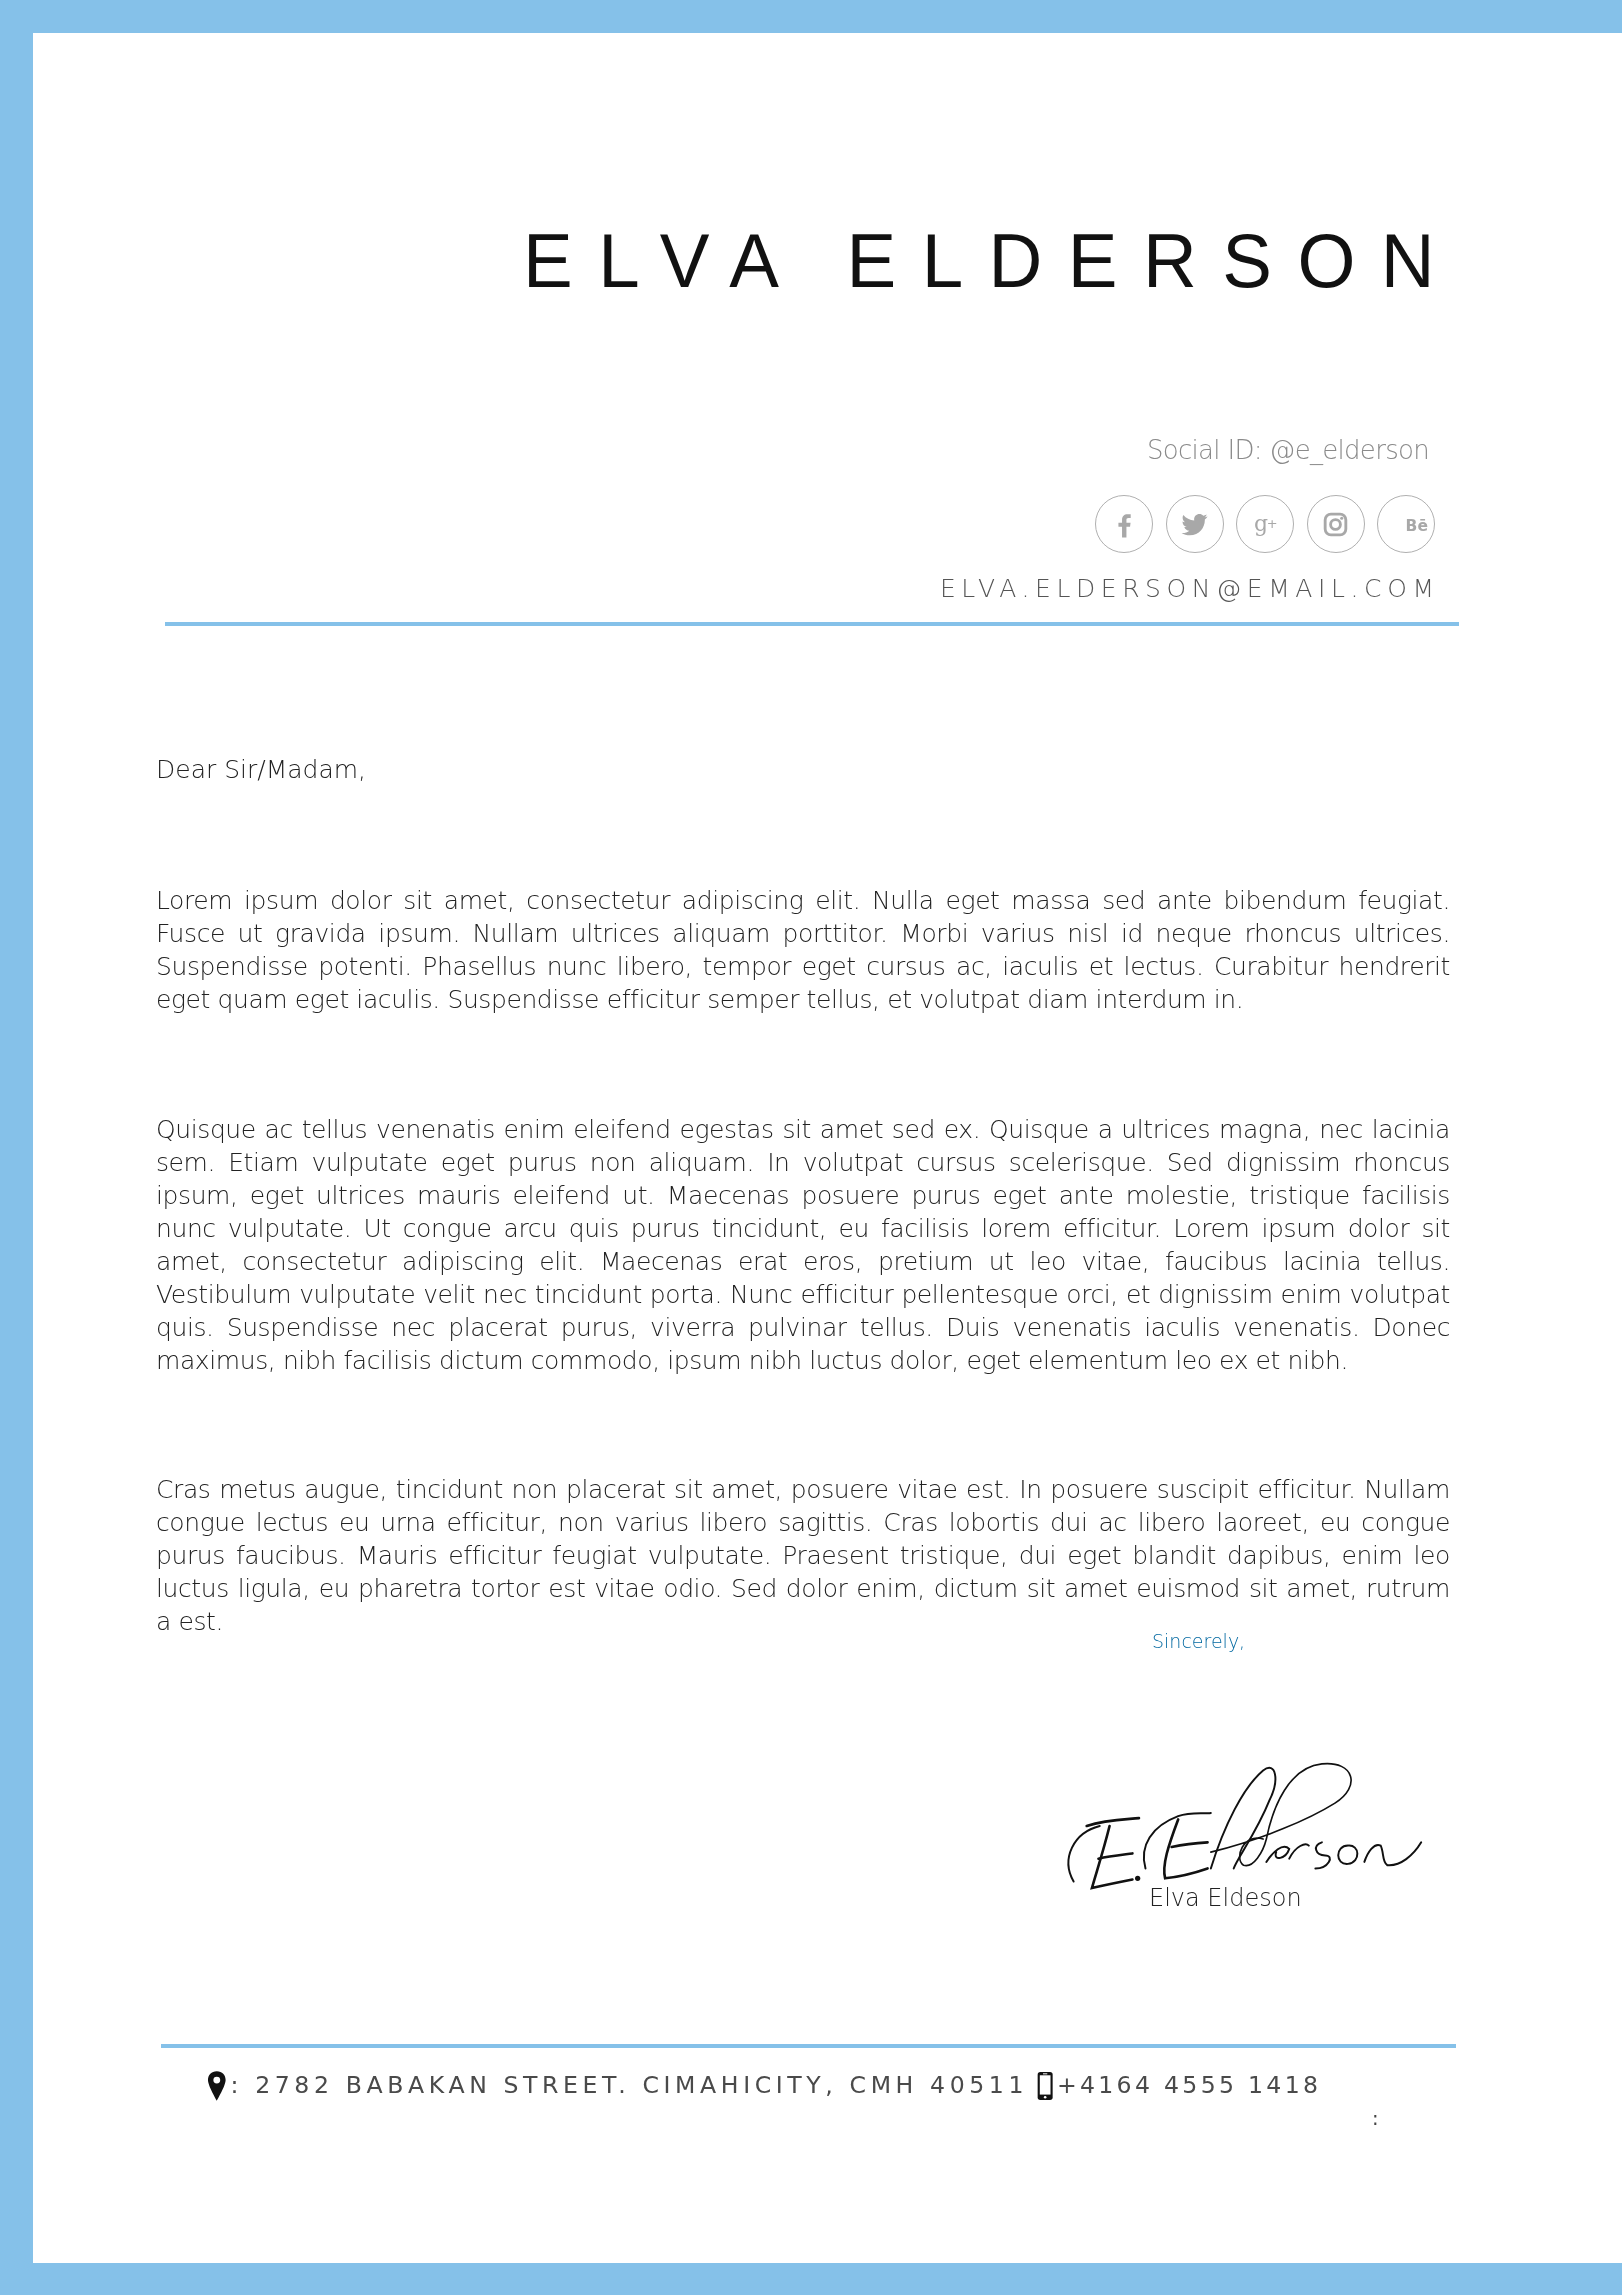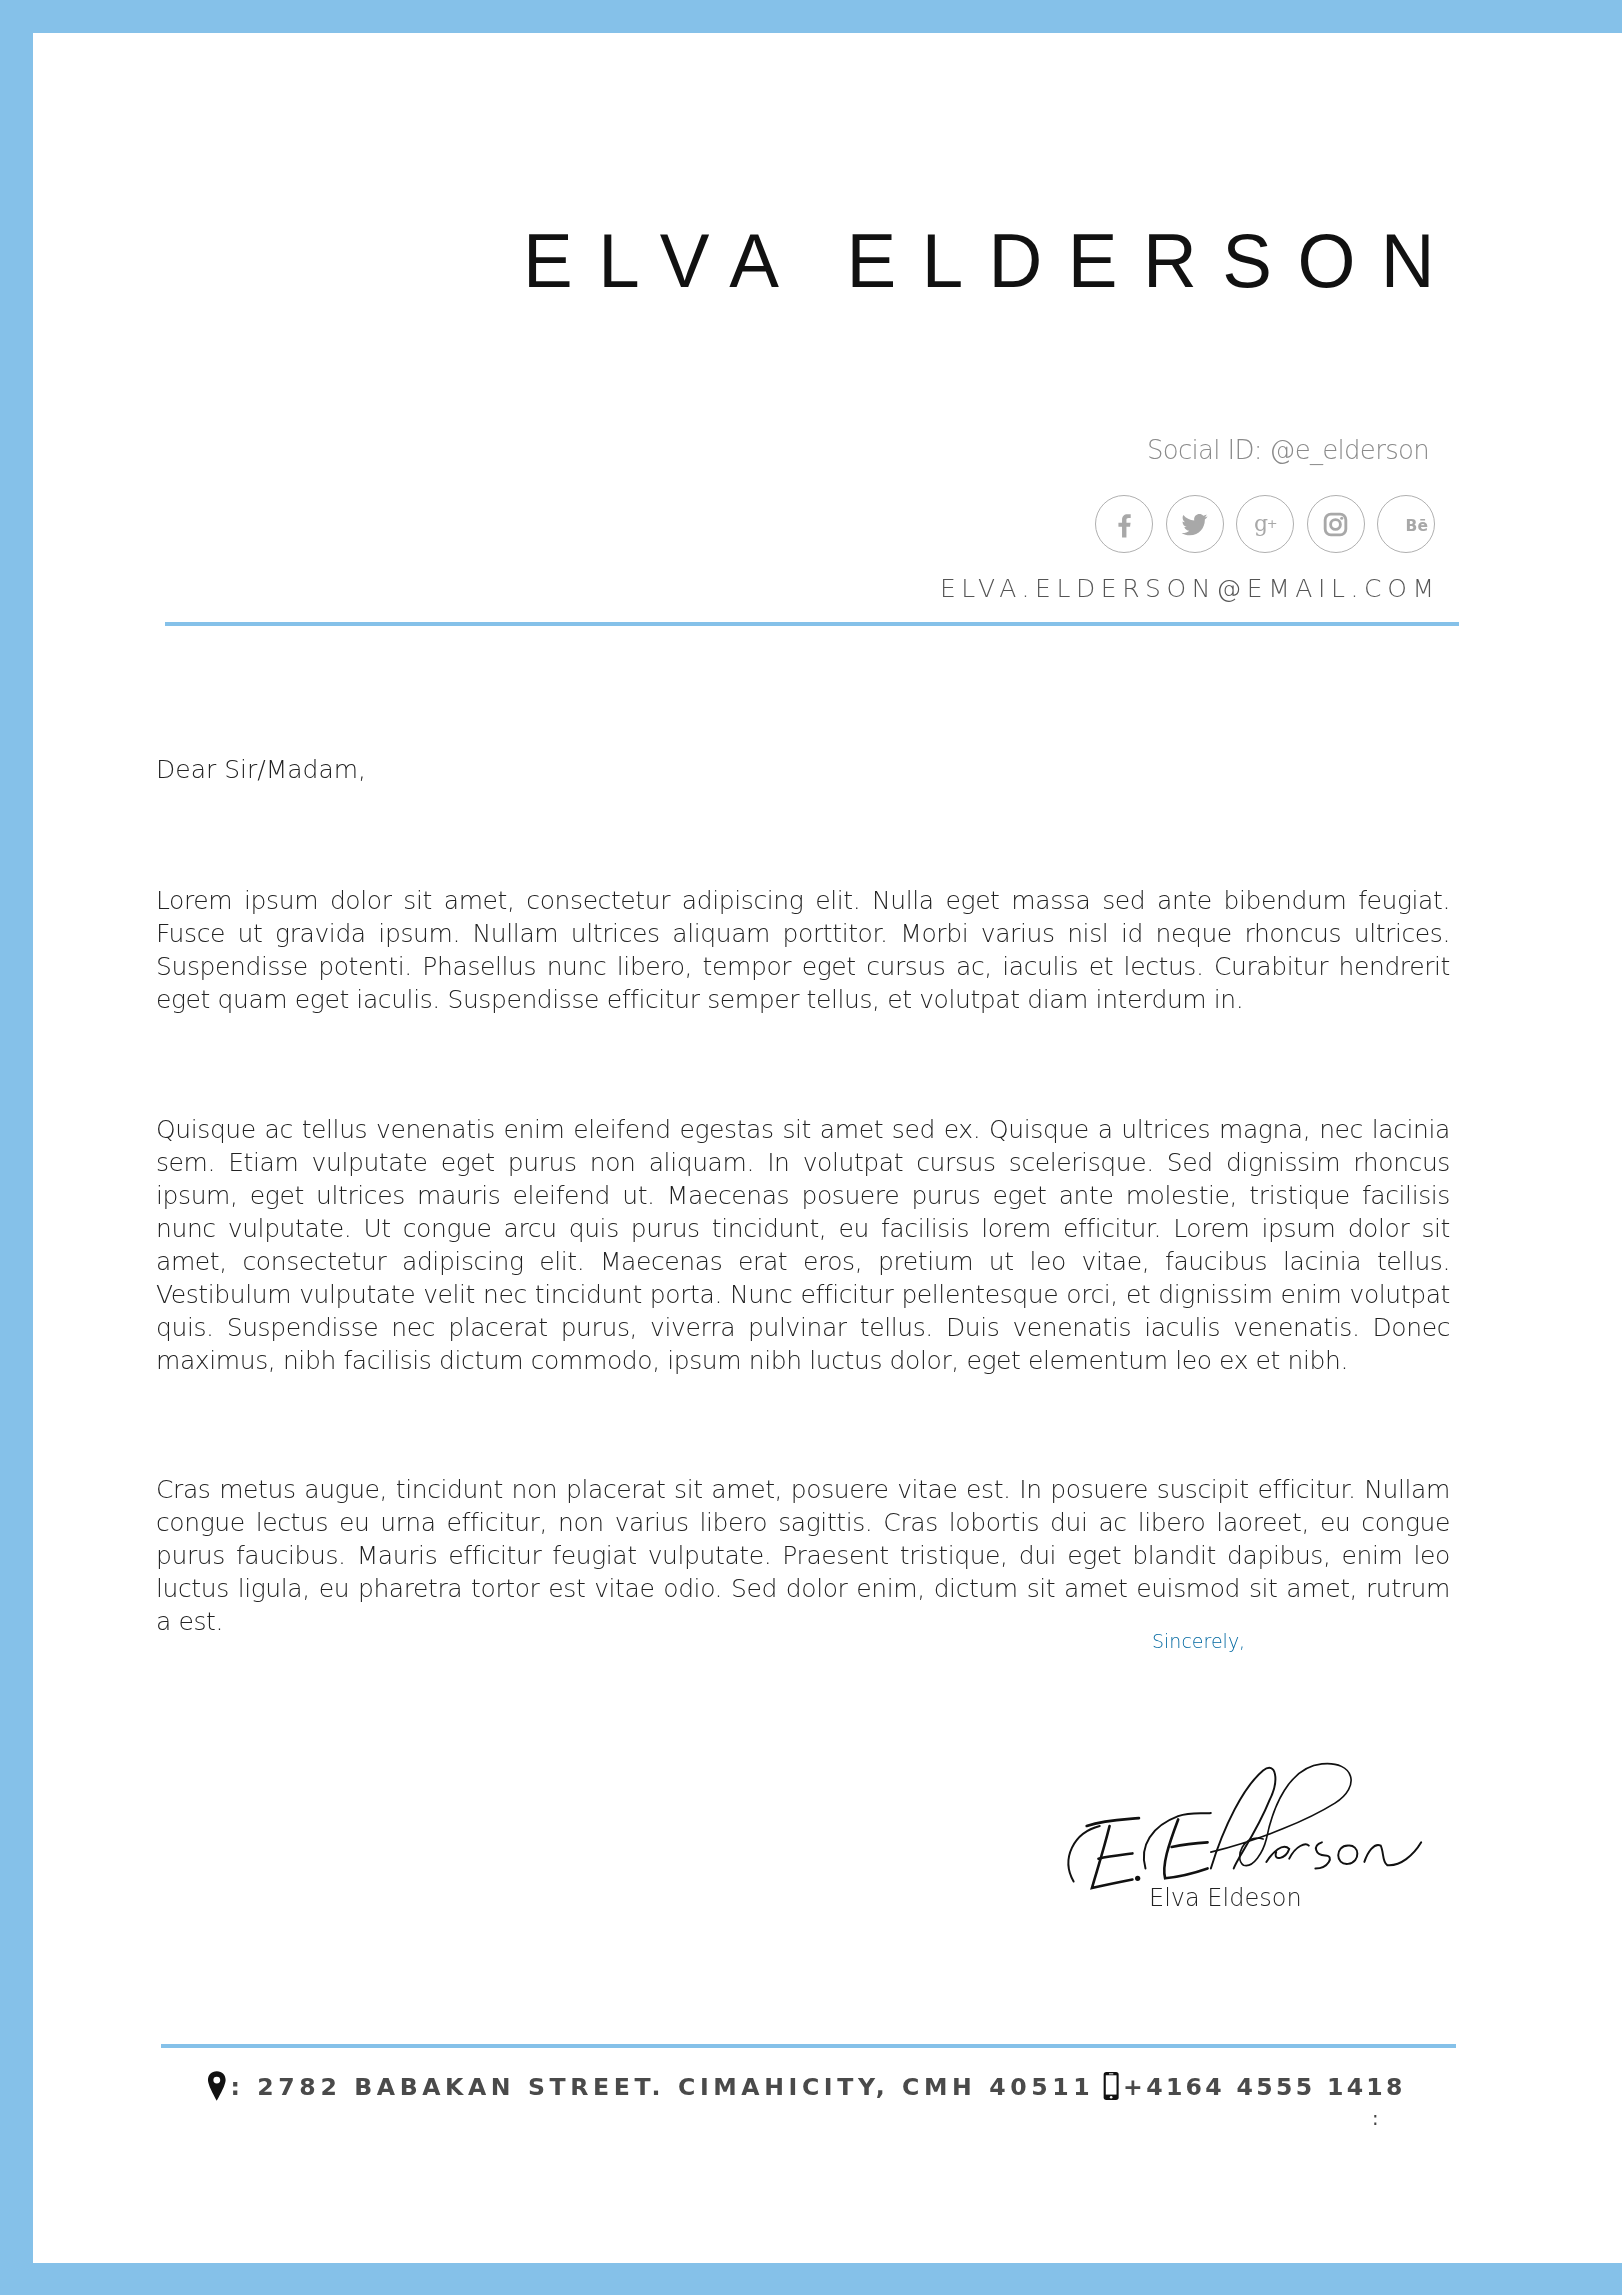--- a/index.html
+++ b/index.html
@@ -127,23 +127,23 @@
       font-weight: 200;
       font-size: 24px;
       color: #222;
       white-space: nowrap;
       margin-left: 17px;
     }
 
     
     .footer {
       left: 174px; top: 2038px;
-      display: flex; align-items: flex-end;
-      font-family: "DejaVu Sans", sans-serif;
-      font-weight: 700;
+      display: flex; align-items: flex-start;
+      font-family: "DejaVu Sans", sans-serif;
+      font-weight: 400;
       font-size: 23.6px;
       letter-spacing: 4.6px;
       color: #4a4a4a;
       white-space: nowrap;
     }
     .footer .pin { width: 19.6px; height: 30px; margin-right: 3.9px; }
     .footer .phone { width: 18.3px; height: 30px; margin-left: 7.9px; margin-right: 2.6px; }
     .footer .phone-text { letter-spacing: 3.3px; }
     .stray {
       left: 1339px; top: 2074px;

